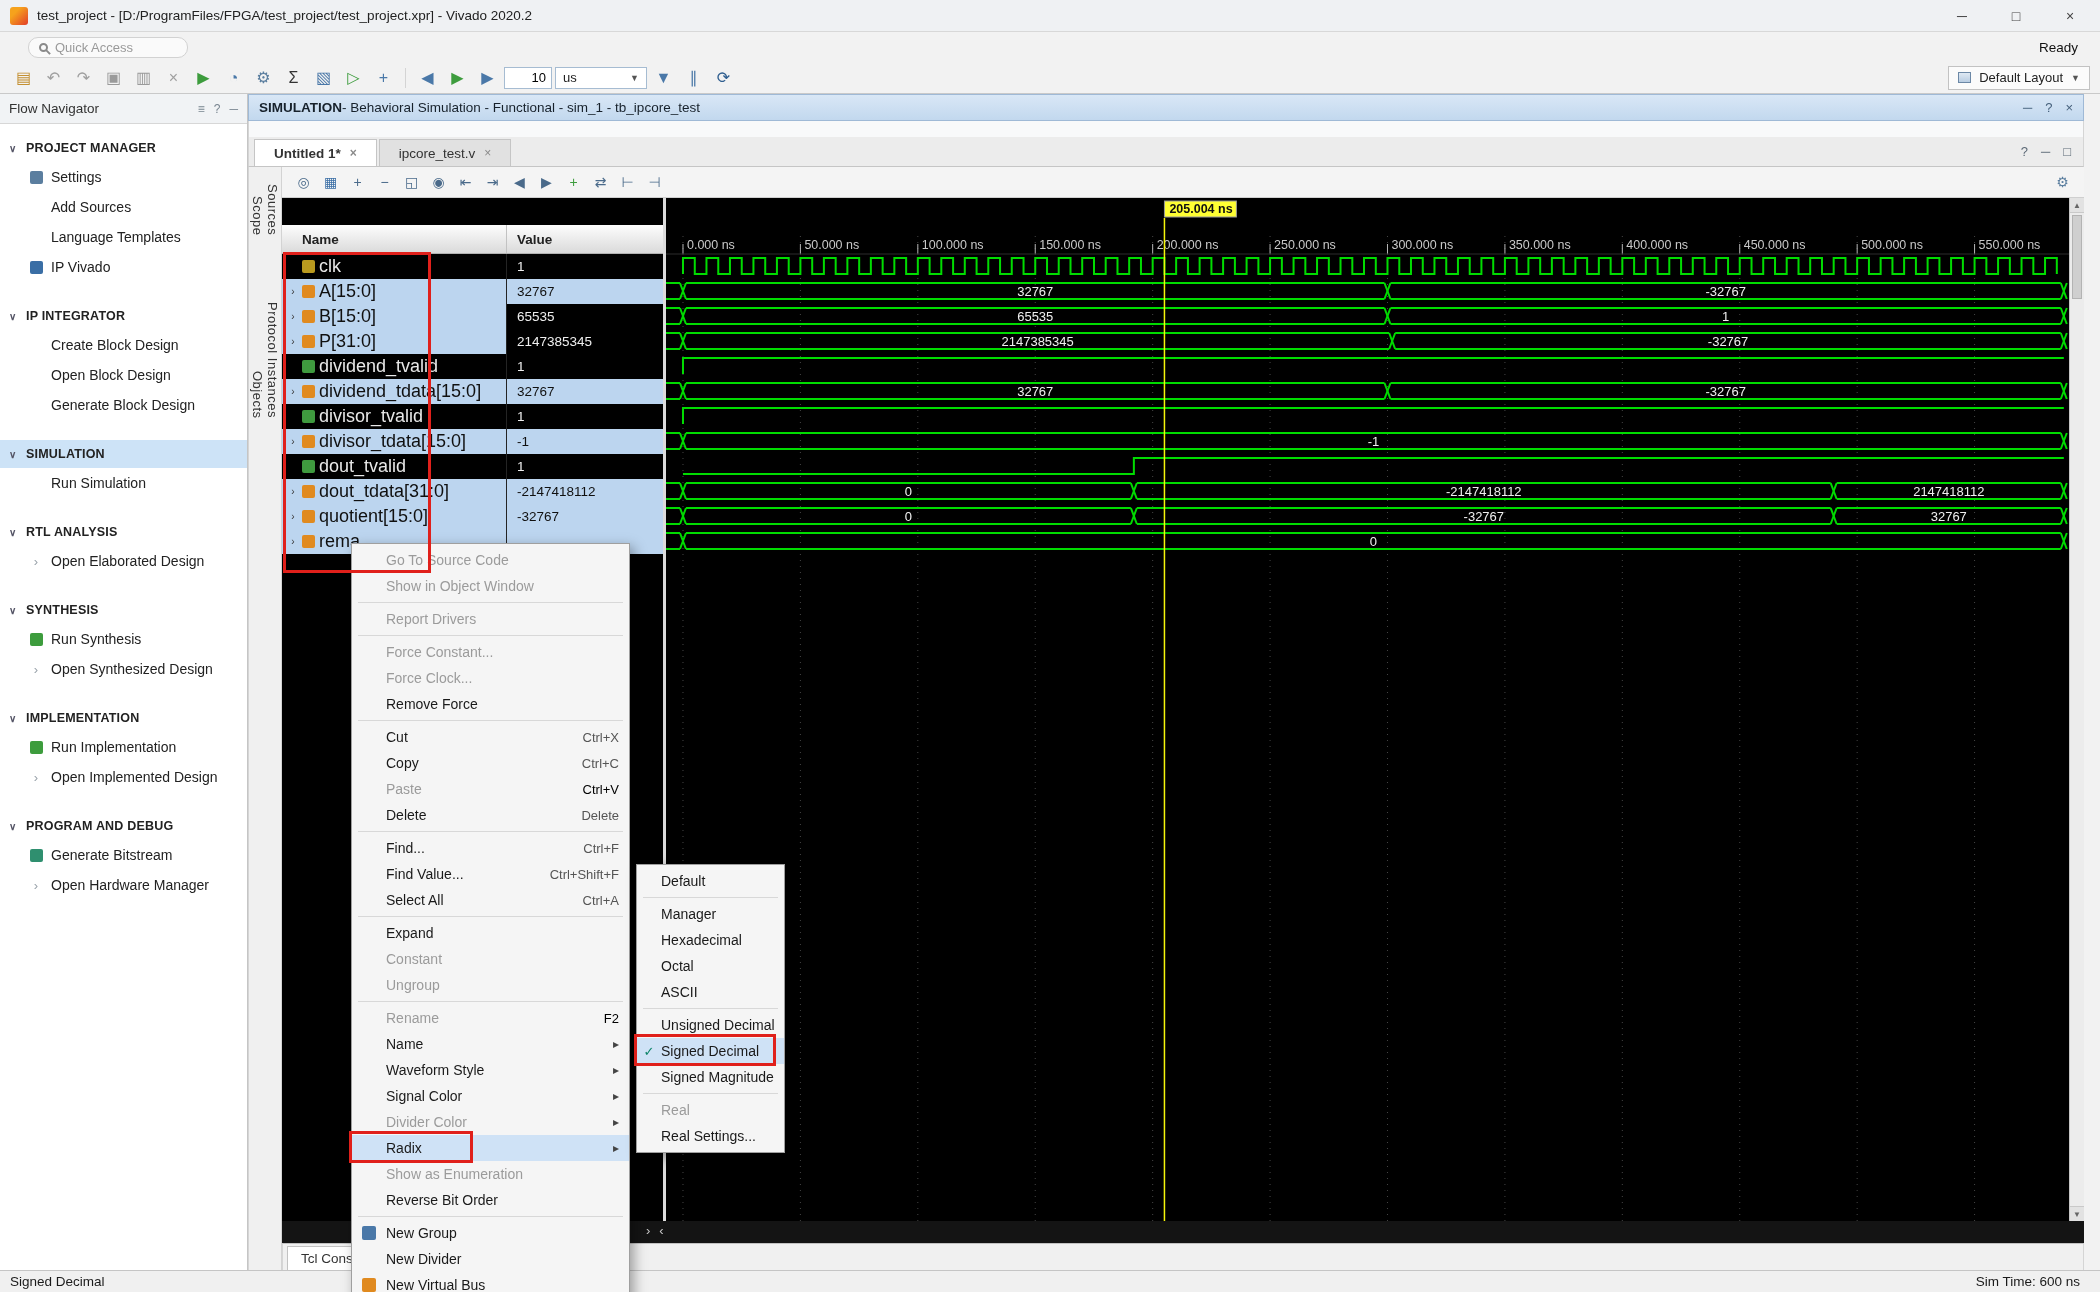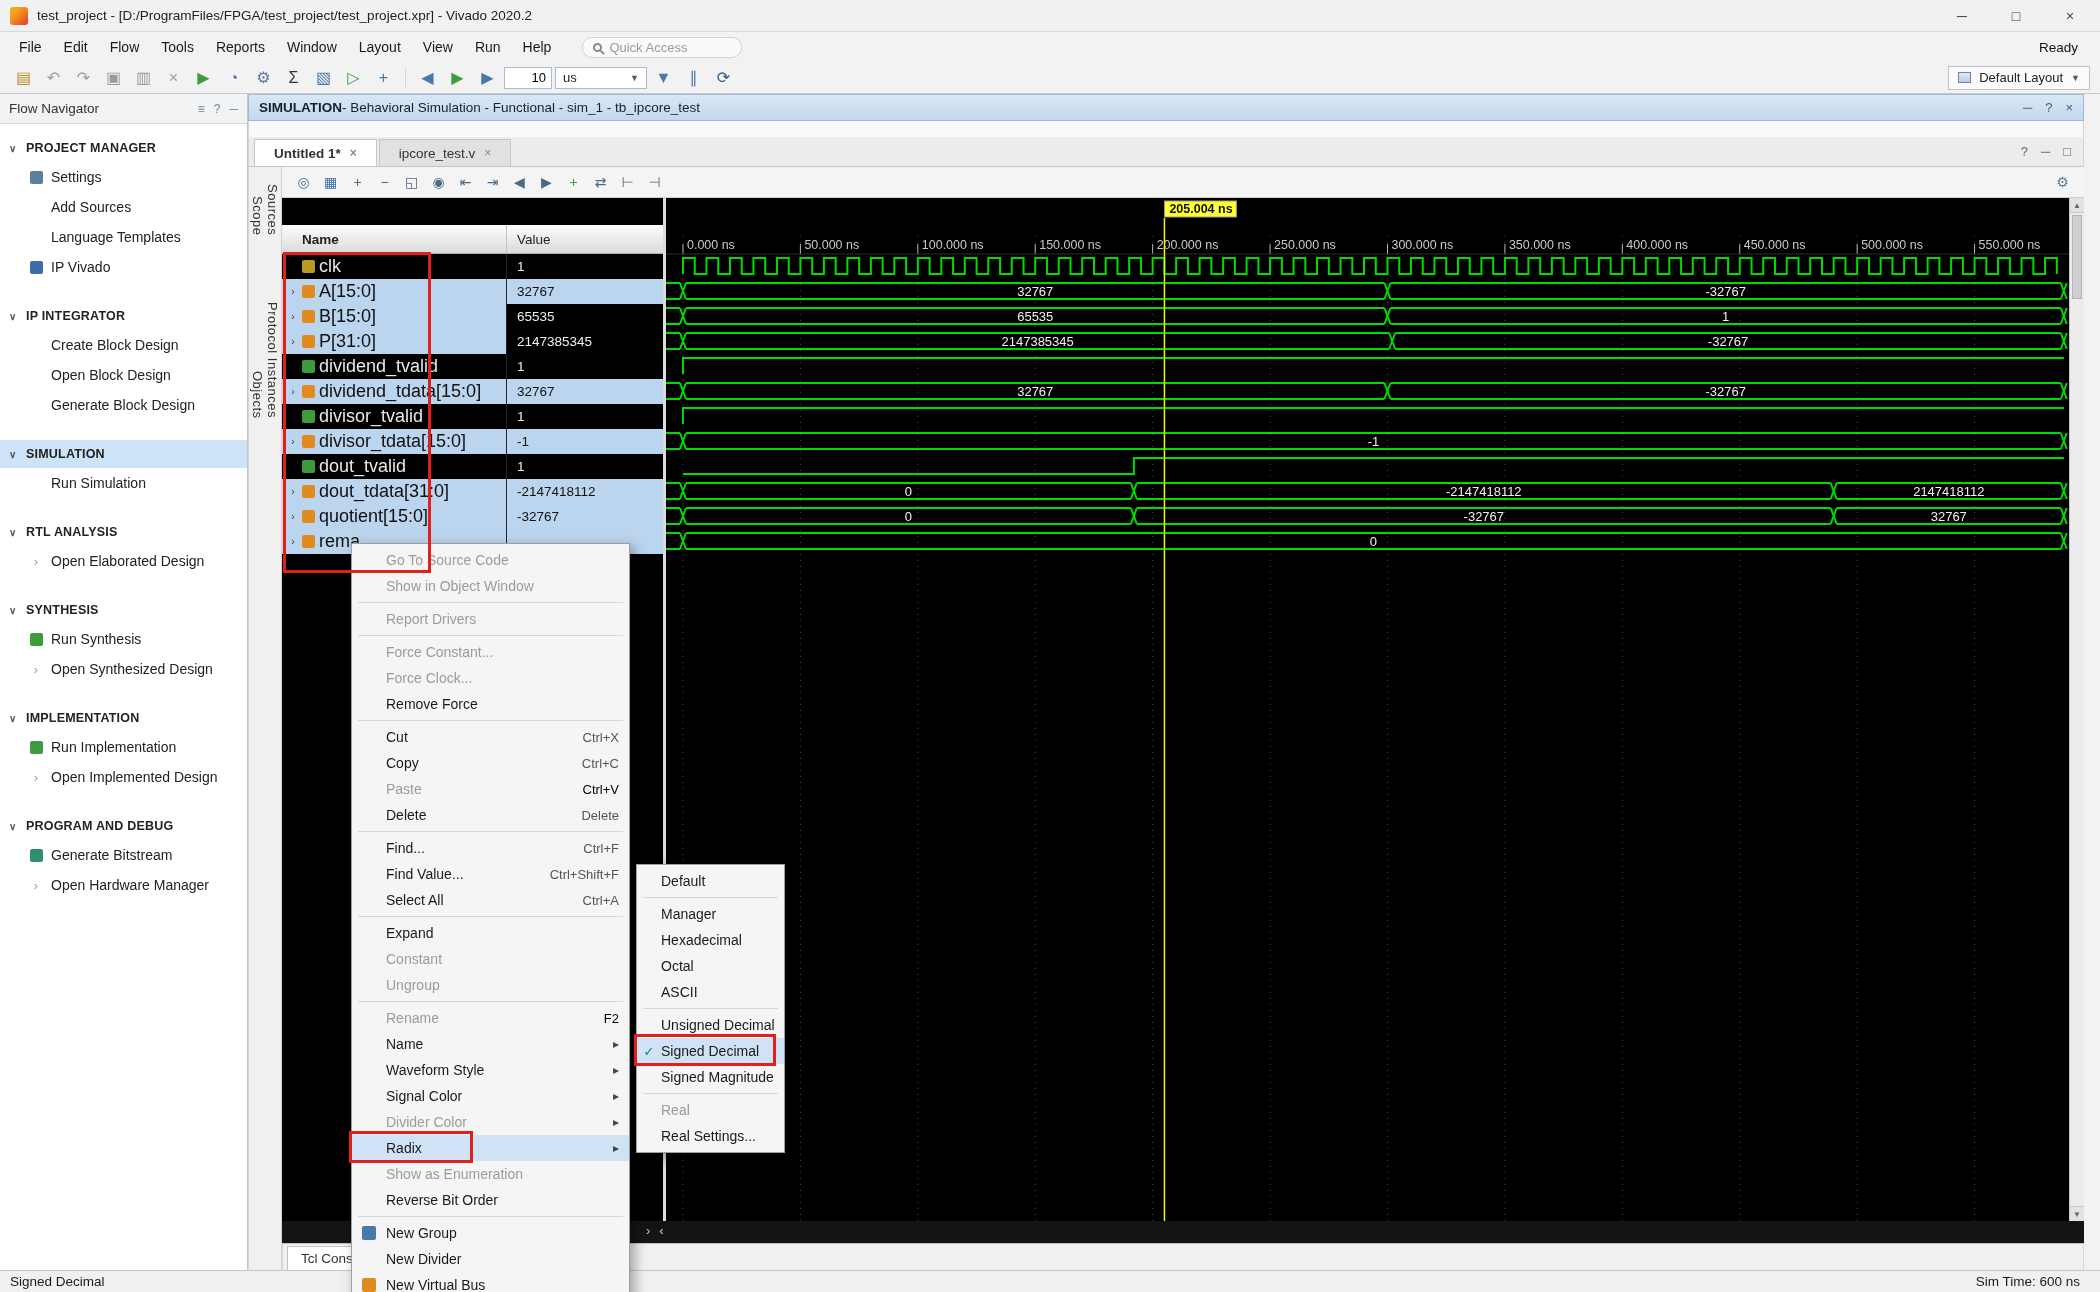--- a/index.html
+++ b/index.html
@@ -66,21 +66,21 @@
 .wave-panel{flex:1;display:flex;flex-direction:column;min-width:0}
 .wave-toolbar{height:31px;background:#f4f4f4;border-bottom:1px solid #cfcfcf;display:flex;align-items:center;gap:2px;padding:0 9px}
 .wt-ico{width:25px;height:22px;display:flex;align-items:center;justify-content:center;font-size:14px}
 .wt-gear{margin-left:auto}
 
 .wave-body{flex:1;display:flex;min-height:0;background:#000;position:relative}
 .names-panel{width:381px;flex:0 0 381px;display:flex;flex-direction:column;background:#000}
 .top-strip{height:27px;background:#000}
 .cols-header{height:29px;background:linear-gradient(#fdfdfd,#dadada);border-bottom:1px solid #b2b2b2;display:flex;align-items:center;font-size:13.5px;color:#222}
 .h-name{width:224px;padding-left:20px;font-weight:bold}
-.h-value{flex:1;padding-left:10px;border-left:1px solid #c2c2c2;font-weight:normal;height:100%;display:flex;align-items:center}
+.h-value{flex:1;padding-left:10px;border-left:1px solid #c2c2c2;font-weight:bold;height:100%;display:flex;align-items:center}
 .sig-row{height:25px;display:flex}
 .cell{display:flex;align-items:center}
 .cell.name{width:224px;color:#e8e8e8;gap:4px;padding-left:6px}
 .cell.val{flex:1;color:#efefef;padding-left:10px;font-size:13.5px;border-left:1px solid #242424;overflow:hidden;white-space:nowrap}
 .cell.sel{background:#bcd5ef;color:#101010}
 .cell .chev{width:10px;color:#b5b5b5;font-size:10px;flex:0 0 10px;text-align:center}
 .cell.sel .chev{color:#3a3a3a}
 .nm{font-size:18px;white-space:nowrap;overflow:hidden}
 .sicon{width:13px;height:13px;border-radius:2px;flex:0 0 13px}
 .sicon.clock{background:#b99a1f}
@@ -142,32 +142,20 @@
     <span class="app-icon"></span>
     <span>test_project - [D:/ProgramFiles/FPGA/test_project/test_project.xpr] - Vivado 2020.2</span>
     <div class="win-controls">
       <span class="win-btn">─</span>
       <span class="win-btn">□</span>
       <span class="win-btn">×</span>
     </div>
   </div>
 
   <div class="menubar">
-    <span id="menu-items" style="display: flex;">
-        <span class="menu-top-item">File</span>
-        <span class="menu-top-item">Edit</span>
-        <span class="menu-top-item">Flow</span>
-        <span class="menu-top-item">Tools</span>
-        <span class="menu-top-item">Reports</span>
-        <span class="menu-top-item">Window</span>
-        <span class="menu-top-item">Layout</span>
-        <span class="menu-top-item">View</span>
-        <span class="menu-top-item">Run</span>
-        <span class="menu-top-item">Help</span>
-      </span>
     <span class="quick-access">
       <span class="lens"></span>
       <span>Quick Access</span>
     </span>
     <span class="ready">Ready</span>
   </div>
 
   <div class="toolbar">
     <span id="tb-left" style="display:flex;gap:3px">
         <span class="tb-ico" style="color: rgb(196, 144, 50);">▤</span>

